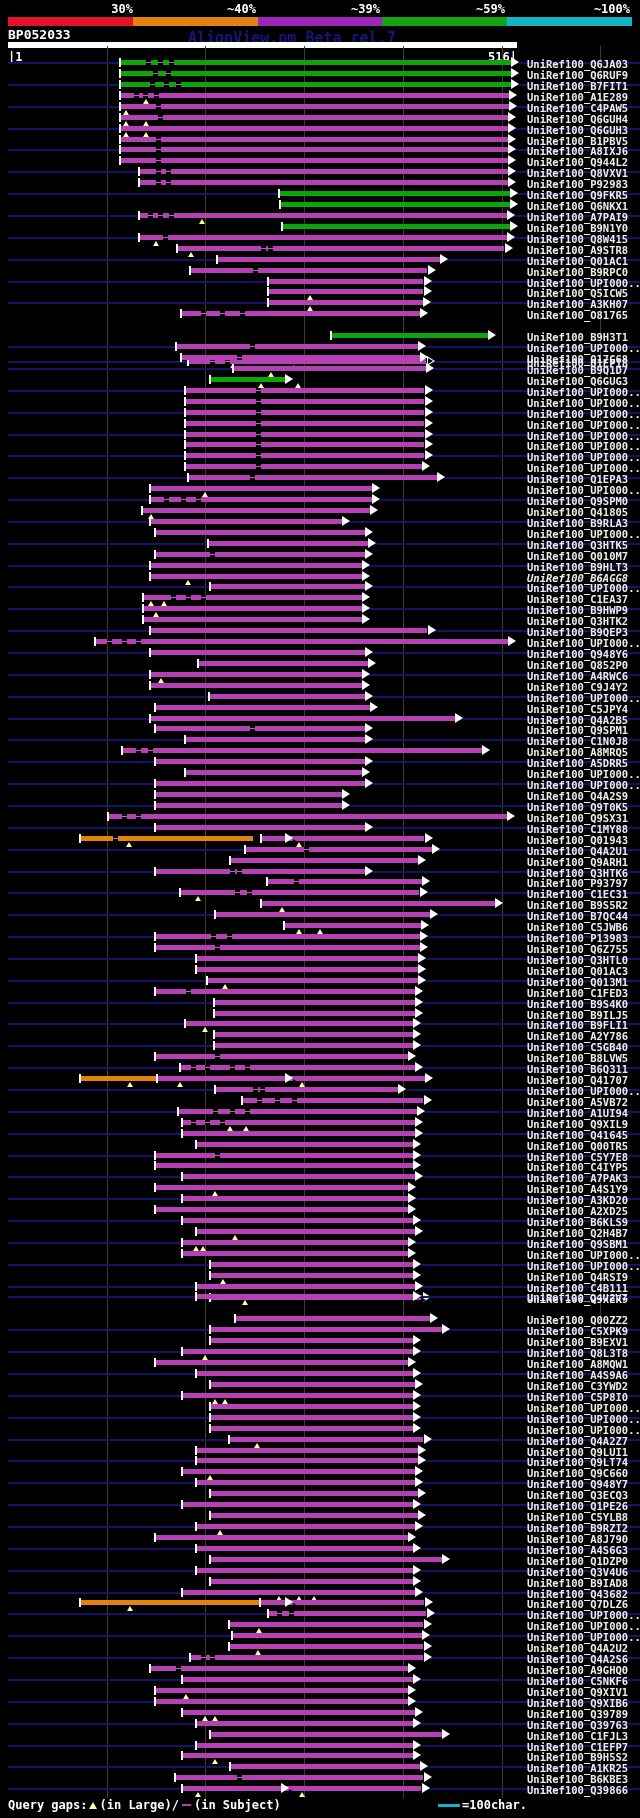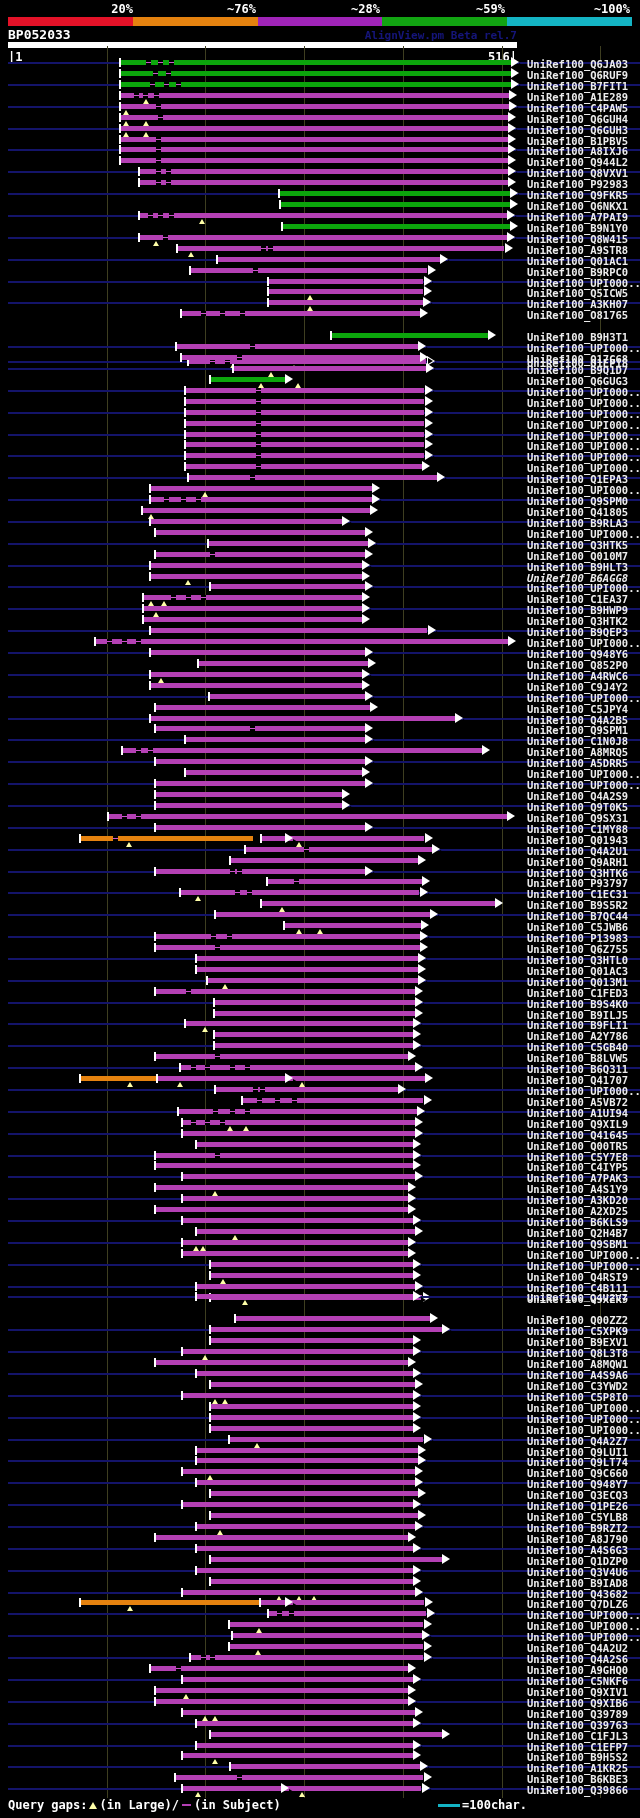--- a/index.html
+++ b/index.html
@@ -1,21 +1,21 @@
 <!DOCTYPE html>
 <html><head>
 <meta charset="utf-8">
 <style>
   html,body{margin:0;padding:0;background:#000;}
   #canvas{position:relative;width:640px;height:1818px;background:#000;overflow:hidden;
           font-family:"DejaVu Sans Mono",monospace;font-weight:bold;color:#ededed;}
   .scale-label{position:absolute;top:2px;width:70px;text-align:right;font-size:12px;color:#fff;}
   .scale-seg{position:absolute;top:17px;height:9px;}
   #title{position:absolute;left:8px;top:27px;font-size:13px;color:#fff;}
-  #watermark{position:absolute;left:200px;top:29px;width:317px;text-align:right;font-size:11px;color:#15157a;}
+  #watermark{position:absolute;left:188px;top:29px;width:317px;font-size:15px;color:#15157a;}
   #qbar{position:absolute;left:8px;top:42px;width:509px;height:6px;background:#fff;}
   #ruler-start{position:absolute;left:8px;top:50px;font-size:12px;color:#fff;}
   #ruler-end{position:absolute;left:457px;top:50px;width:60px;text-align:right;font-size:12px;color:#fff;}
   .gridline{position:absolute;top:46px;width:1px;height:1752px;background:#3e3e20;}
   .row{position:absolute;left:0;width:640px;height:12px;}
   .navyline{position:absolute;left:8px;width:632px;height:2px;top:4px;background:#14146a;}
   .bar{position:absolute;top:2px;height:5px;}
   .tick{position:absolute;top:0;width:2px;height:9px;background:#fff;}
   .tri{position:absolute;top:8px;width:0;height:0;border-left:3px solid transparent;
        border-right:3px solid transparent;border-bottom:5px solid #ffffa8;}
@@ -32,23 +32,23 @@
   #legend .gap-dash{width:9px;height:2px;background:#b440b4;margin:0 3px;}
   #scale-legend{position:absolute;left:438px;top:1798px;height:14px;display:flex;align-items:center;font-size:12px;color:#fff;}
   #scale-legend .cyan-bar{width:22px;height:3px;background:#14b4c4;margin-right:2px;}
 </style>
 </head>
 <body>
 
 <div id="canvas">
 
   <div id="scale-bar">
-    <div class="scale-label" style="left:63px;">20%</div>
-    <div class="scale-label" style="left:186px;">~76%</div>
-    <div class="scale-label" style="left:310px;">~28%</div>
+    <div class="scale-label" style="left:63px;">30%</div>
+    <div class="scale-label" style="left:186px;">~40%</div>
+    <div class="scale-label" style="left:310px;">~39%</div>
     <div class="scale-label" style="left:435px;">~59%</div>
     <div class="scale-label" style="left:560px;">~100%</div>
     <div class="scale-seg" style="left: 8px; width: 125px; background: rgb(228, 18, 40);"></div>
     <div class="scale-seg" style="left: 133px; width: 125px; background: rgb(229, 130, 15);"></div>
     <div class="scale-seg" style="left: 258px; width: 124px; background: rgb(160, 36, 184);"></div>
     <div class="scale-seg" style="left: 382px; width: 125px; background: rgb(18, 164, 18);"></div>
     <div class="scale-seg" style="left: 507px; width: 125px; background: rgb(20, 180, 196);"></div>
   </div>
 
   <div id="title">BP052033</div>

